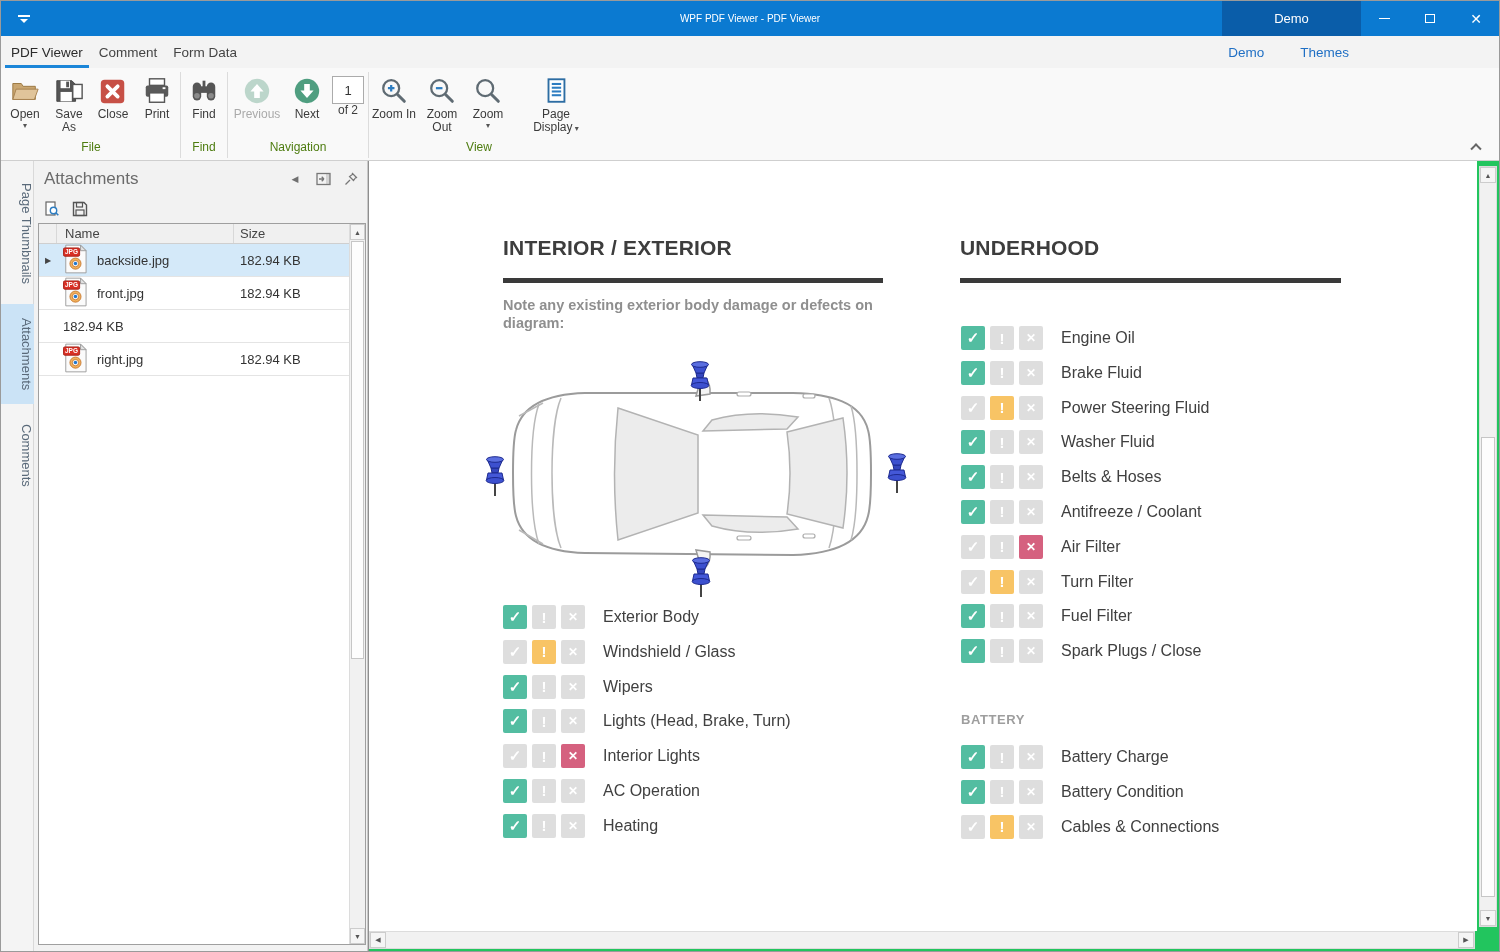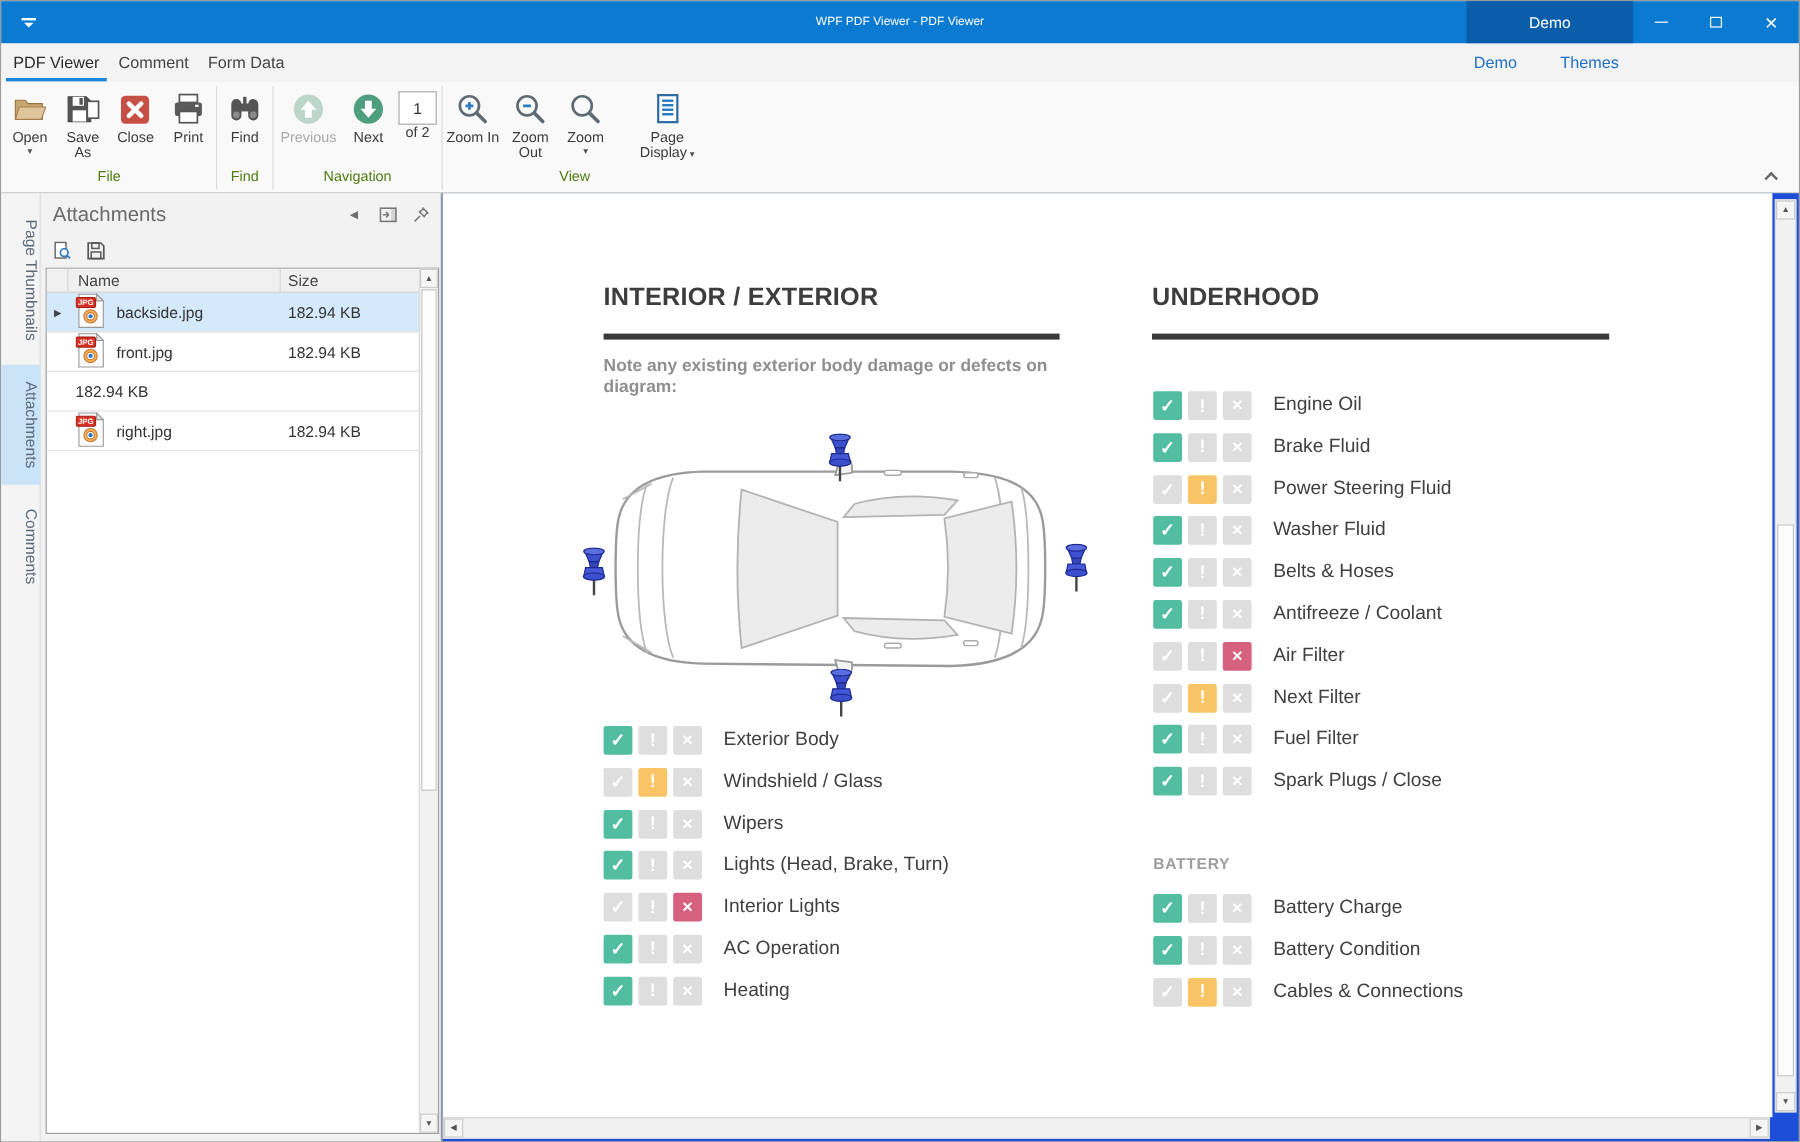--- a/index.html
+++ b/index.html
@@ -74,21 +74,21 @@
   .arow.selected { background:#d4e9f9; }
   .ar-ind { width:18px; text-align:center; font-size:8px; color:#444; }
   .ar-name { flex:1; display:flex; align-items:center; gap:10px; padding-left:6px; }
   .ar-size { width:115px; padding-left:6px; }
   .ar-sbsp { width:16px; align-self:stretch; }
   .grid-vsb { position:absolute; top:0; right:0; bottom:0; width:16px; background:#f1f1f1; border-left:1px solid #dcdcdc; }
   .sb-btn { position:absolute; left:0; right:0; height:16px; background:#f5f5f5; border:1px solid #cccccc; display:flex; align-items:center; justify-content:center; font-size:7px; color:#555; cursor:pointer; }
   .sb-thumb { position:absolute; left:1px; right:1px; background:#fdfdfd; border:1px solid #c6c6c6; cursor:pointer; }
 
   
-  .doc-area { flex:1; position:relative; background:#1d4ed8; border-left:1px solid #8f8f8f; min-width:0; }
+  .doc-area { flex:1; position:relative; background:#22c55e; border-left:1px solid #8f8f8f; min-width:0; }
   .page { position:absolute; left:0; top:0; right:22px; bottom:20px; background:#fff; overflow:hidden; }
   .sec-title { position:absolute; font-size:21px; font-weight:bold; color:#3d3d3d; letter-spacing:0.2px; }
   .sec-bar { position:absolute; height:5px; background:#3a3a3a; }
   .sec-note { position:absolute; font-size:14.5px; font-weight:bold; color:#8f8f8f; line-height:17.5px; width:372px; }
   .sub-label { position:absolute; font-size:13px; font-weight:bold; color:#9e9e9e; letter-spacing:0.6px; }
   .chklist { position:absolute; display:flex; flex-direction:column; gap:10.8px; }
   .chk-row { display:flex; align-items:center; }
   .chk { width:24px; height:24px; border-radius:2px; background:#dedede; color:#fff; display:flex; align-items:center; justify-content:center; font-weight:bold; margin-right:5px; cursor:pointer; }
   .chk .g-check { font-size:15px; }
   .chk .g-warn { font-size:15px; }
@@ -663,21 +663,21 @@
             <div class="chk-row">
               <span class="chk">
                 <span class="g-check">✓</span>
               </span>
               <span class="chk on-warn">
                 <span class="g-warn">!</span>
               </span>
               <span class="chk">
                 <span class="g-fail">✕</span>
               </span>
-              <span class="chk-label">Next Filter</span>
+              <span class="chk-label">Turn Filter</span>
             </div>
             <div class="chk-row">
               <span class="chk on-check">
                 <span class="g-check">✓</span>
               </span>
               <span class="chk">
                 <span class="g-warn">!</span>
               </span>
               <span class="chk">
                 <span class="g-fail">✕</span>

